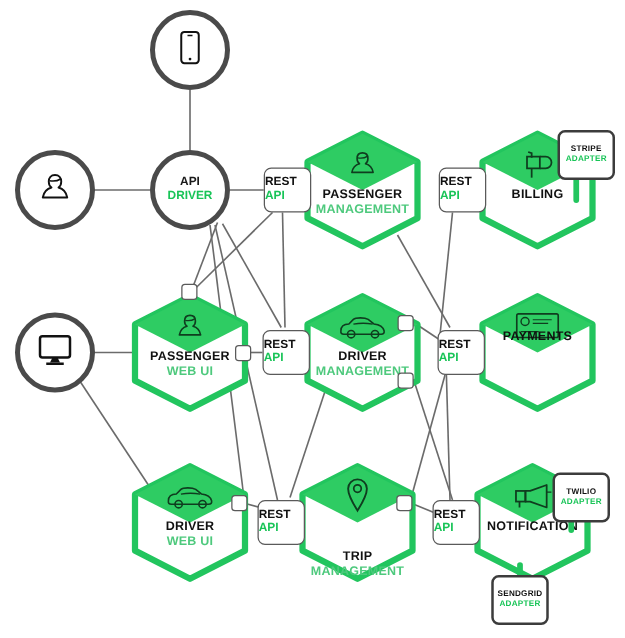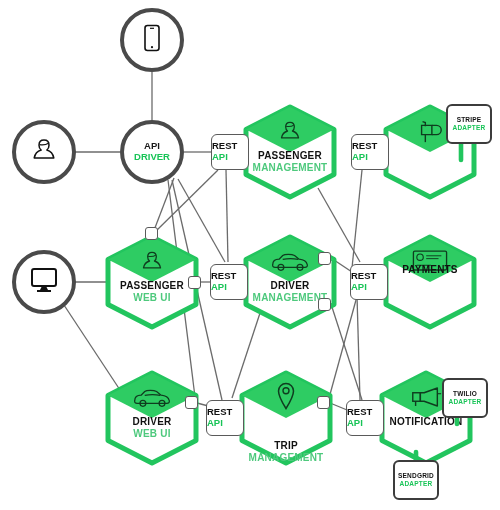--- a/index.html
+++ b/index.html
@@ -154,20 +154,24 @@
       <path d="M48 3 L92 25.5 L48 48 L4 25.5 Z" fill="#2ecc63"></path>
     </svg>
     <div class="hexicon" style="top:11px;height:30px;">
       <svg width="28" height="28" viewBox="0 0 30 30">
         <path d="M6 10h11v10H6z" fill="none" stroke="#0f3d1f" stroke-width="1.5"></path>
         <path d="M17 10h5a4 4 0 0 1 0 10h-5" fill="none" stroke="#0f3d1f" stroke-width="1.5"></path>
         <line x1="10" y1="20" x2="10" y2="28" stroke="#0f3d1f" stroke-width="1.5"></line>
         <path d="M7 6l3 1v4" fill="none" stroke="#0f3d1f" stroke-width="1.5"></path>
       </svg>
     </div>
+    <div class="hexlabel" style="top:46px;">
+      <span class="l1">BILLING</span>
+      <span class="l2"></span>
+    </div>
   </div>
 
   <div class="hex" style="left:104px;top:234px;width:96px;height:96px;">
     <svg class="hexsvg" width="96" height="96" viewBox="0 0 96 96">
       <path d="M48 3 L92 25.5 L92 70.5 L48 93 L4 70.5 L4 25.5 Z" fill="#fff" stroke="#22c55e" stroke-width="5" stroke-linejoin="round"></path>
       <path d="M48 3 L92 25.5 L48 48 L4 25.5 Z" fill="#2ecc63"></path>
     </svg>
     <div class="hexicon" style="top:12px;height:30px;">
       <svg width="26" height="26" viewBox="0 0 30 30">
         <path d="M15 5c-3.2 0-5 2.2-5 5.2 0 2.3 1 4 2.2 4.8-3.6 1-6.2 3.6-7 8h19.6c-.8-4.4-3.4-7-7-8 1.2-.8 2.2-2.5 2.2-4.8C20 7.2 18.2 5 15 5z" fill="none" stroke="#0f3d1f" stroke-width="1.5" stroke-linejoin="round"></path>

